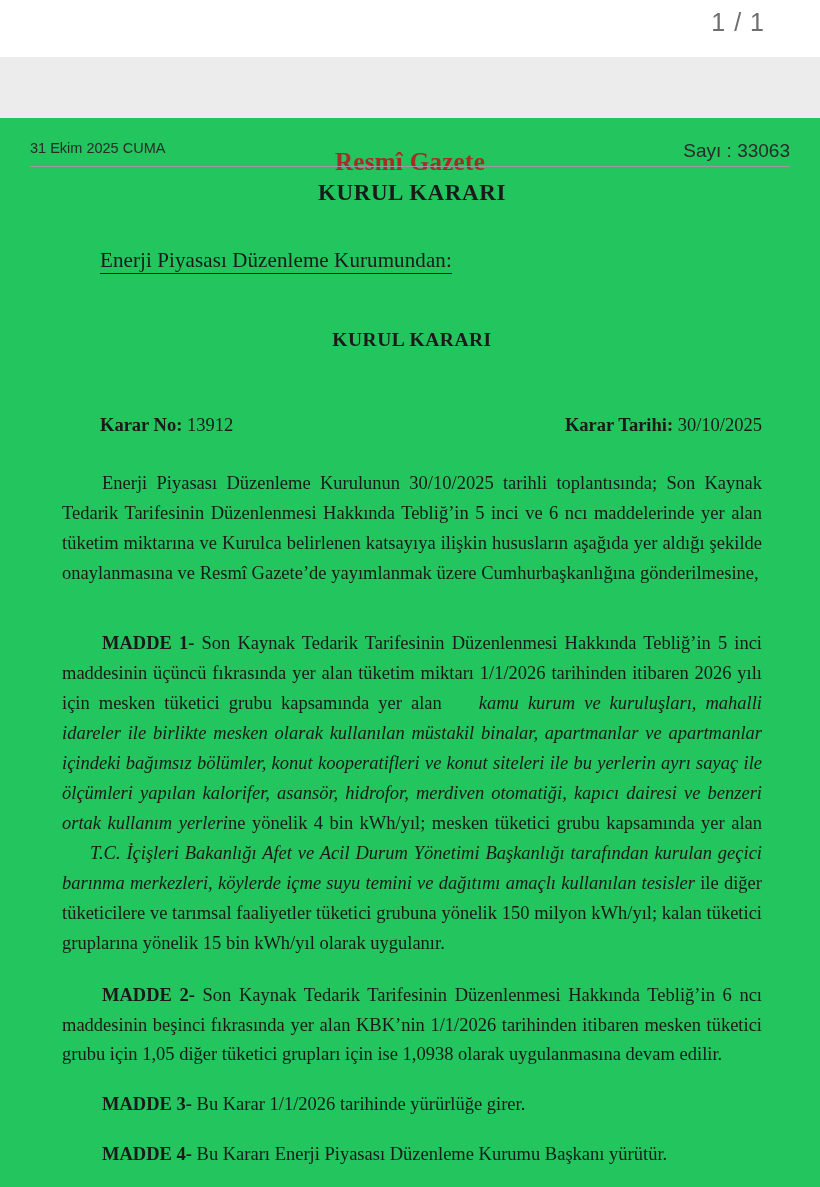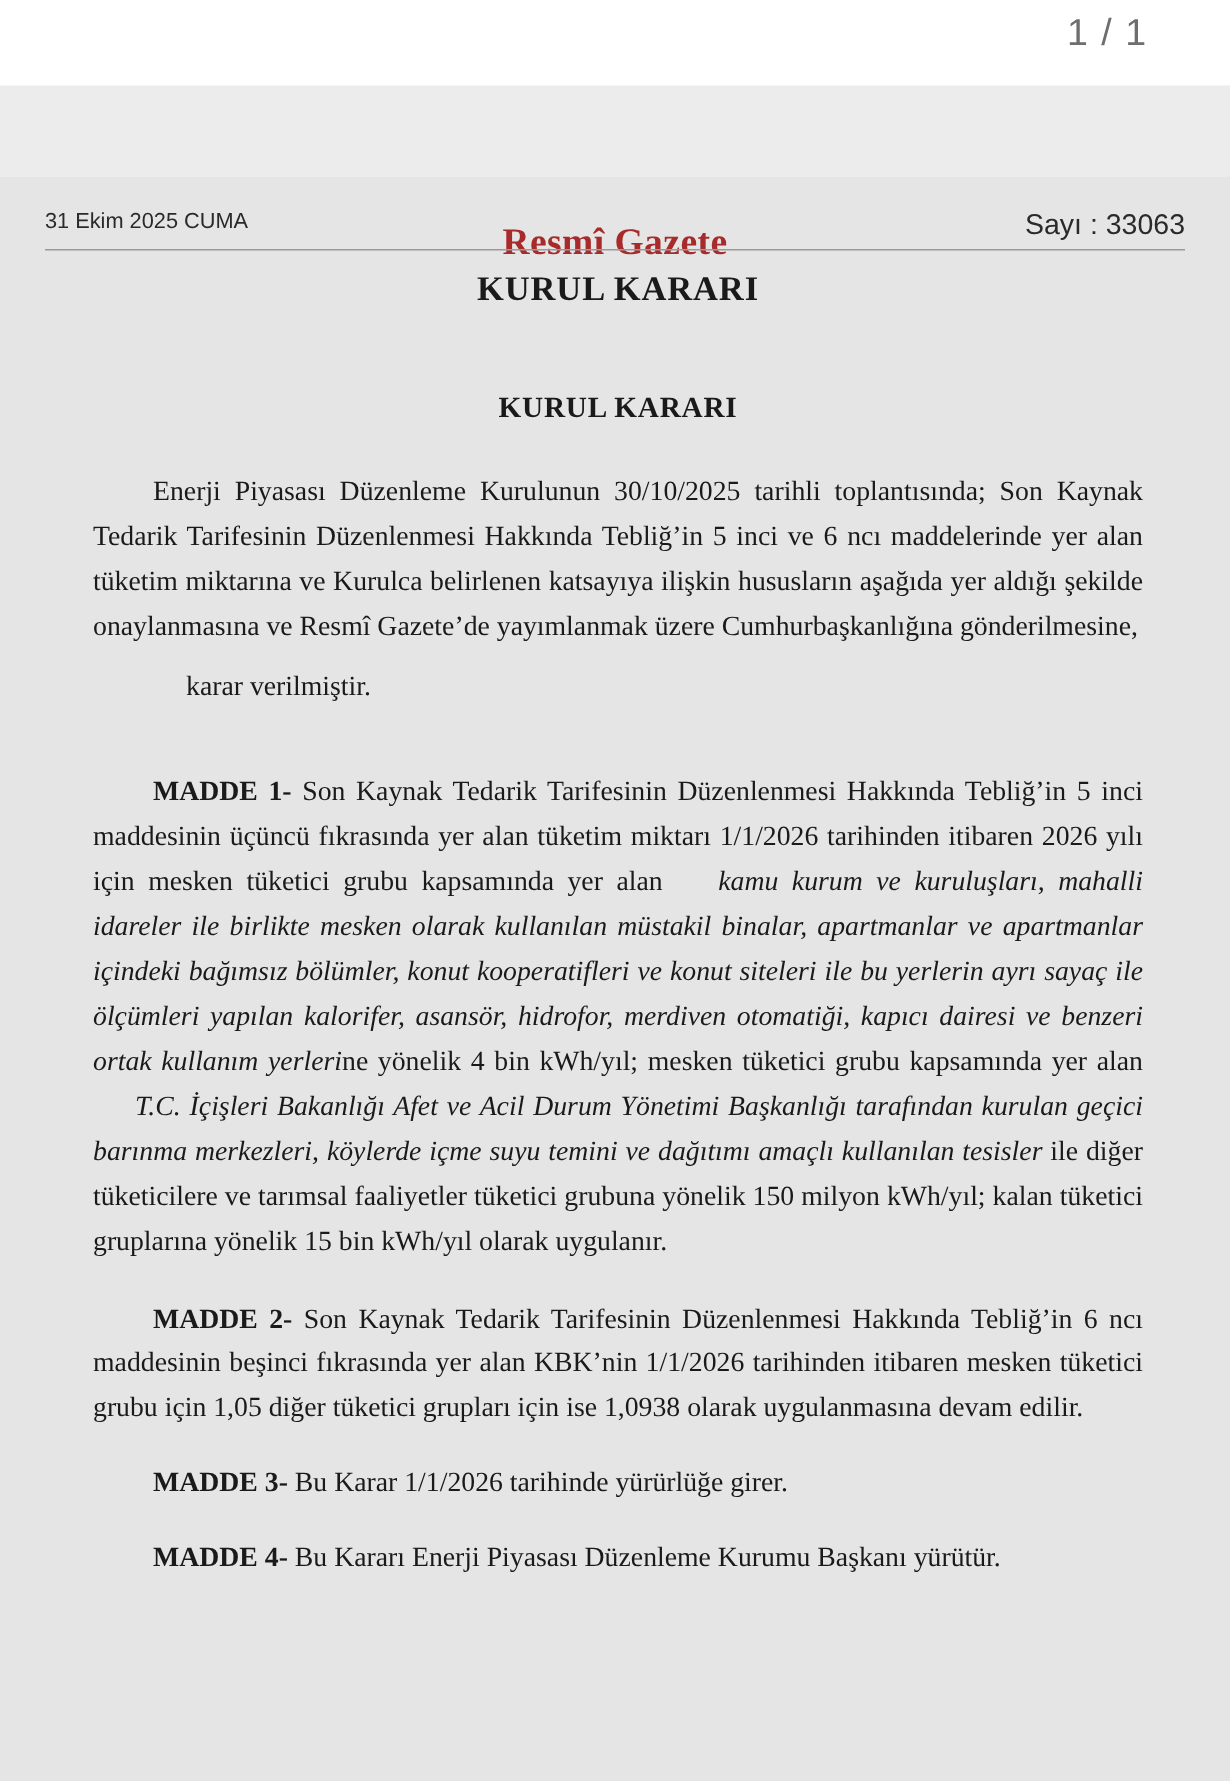--- a/index.html
+++ b/index.html
@@ -43,21 +43,21 @@
     height: 61px;
     background: #ececec;
   }
 
   
   .sheet {
     position: absolute;
     top: 118px; left: 0;
     width: 820px;
     height: 1069px;
-    background: #e5e5e5;
+    background: #22c55e;
   }
 
   
   .masthead {
     position: absolute;
     top: 17px;
     left: 30px;
     right: 30px;
     height: 30px;
   }
@@ -205,27 +205,39 @@
     <div class="masthead-date">31 Ekim 2025 CUMA</div>
     <div class="masthead-title">Resmî Gazete</div>
     <div class="masthead-issue">Sayı : 33063</div>
   </div>
   <div class="masthead-rule"></div>
 
   <div class="content">
 
     <h1 class="doc-title">KURUL KARARI</h1>
 
+    <p class="issuer">
+      <span class="u">Enerji Piyasası Düzenleme Kurumundan:</span>
+    </p>
 
     <h2 class="sub-title">KURUL KARARI</h2>
 
+    <div class="decision-row">
+      <div class="decision-no">
+        <b>Karar No:</b>
+        <span>13912</span>
+      </div>
+      <div class="decision-date">
+        <b>Karar Tarihi:</b>
+        <span>30/10/2025</span>
+      </div>
+    </div>
 
     <p class="para intro">Enerji Piyasası Düzenleme Kurulunun 30/10/2025 tarihli toplantısında; Son Kaynak Tedarik Tarifesinin Düzenlenmesi Hakkında Tebliğ’in 5 inci ve 6 ncı maddelerinde yer alan tüketim miktarına ve Kurulca belirlenen katsayıya ilişkin hususların aşağıda yer aldığı şekilde onaylanmasına ve Resmî Gazete’de yayımlanmak üzere Cumhurbaşkanlığına gönderilmesine,</p>
 
-    <p class="para signoff">karar verilmiştir.</p>
 
     <p class="para madde1">
       <span class="madde-label">MADDE 1-</span><span> Son Kaynak Tedarik Tarifesinin Düzenlenmesi Hakkında Tebliğ’in 5 inci maddesinin üçüncü fıkrasında yer alan tüketim miktarı 1/1/2026 tarihinden itibaren 2026 yılı için mesken tüketici grubu kapsamında yer alan </span><span class="ital">kamu kurum ve kuruluşları, mahalli idareler ile birlikte mesken olarak kullanılan müstakil binalar, apartmanlar ve apartmanlar içindeki bağımsız bölümler, konut kooperatifleri ve konut siteleri ile bu yerlerin ayrı sayaç ile ölçümleri yapılan kalorifer, asansör, hidrofor, merdiven otomatiği, kapıcı dairesi ve benzeri ortak kullanım yerleri</span><span>ne yönelik 4 bin kWh/yıl; mesken tüketici grubu kapsamında yer alan </span><span class="ital">T.C. İçişleri Bakanlığı Afet ve Acil Durum Yönetimi Başkanlığı tarafından kurulan geçici barınma merkezleri, köylerde içme suyu temini ve dağıtımı amaçlı kullanılan tesisler</span><span> ile diğer tüketicilere ve tarımsal faaliyetler tüketici grubuna yönelik 150 milyon kWh/yıl; kalan tüketici gruplarına yönelik 15 bin kWh/yıl olarak uygulanır.</span>
     </p>
 
     <p class="para madde2">
       <span class="madde-label">MADDE 2-</span><span> Son Kaynak Tedarik Tarifesinin Düzenlenmesi Hakkında Tebliğ’in 6 ncı maddesinin beşinci fıkrasında yer alan KBK’nin 1/1/2026 tarihinden itibaren mesken tüketici grubu için 1,05 diğer tüketici grupları için ise 1,0938 olarak uygulanmasına devam edilir.</span>
     </p>
 
     <p class="para madde-short">

